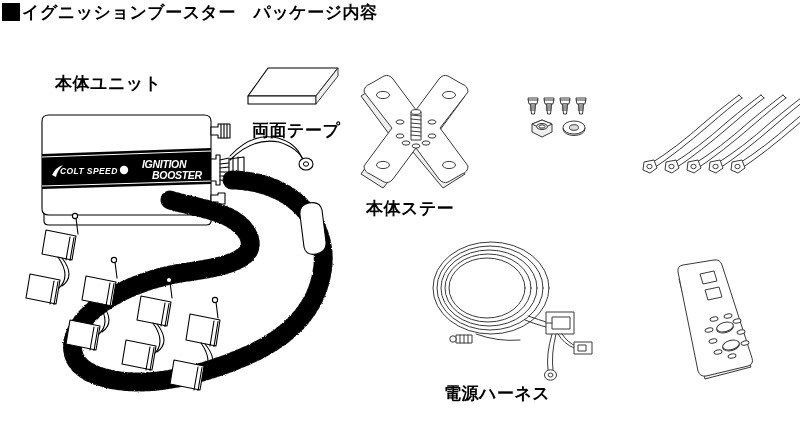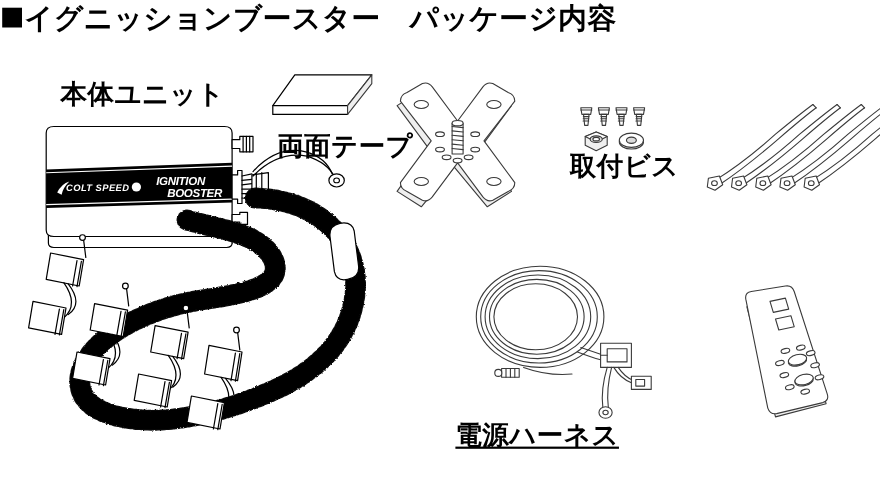--- a/index.html
+++ b/index.html
@@ -7,24 +7,24 @@
   body{
     width:800px;height:441px;position:relative;overflow:hidden;
     font-family:"Liberation Sans","DejaVu Sans",sans-serif;
     color:#000;
   }
   .page{position:absolute;inset:0;background:#fff;}
 
   
   .header{position:absolute;left:2px;top:3px;display:flex;align-items:center;}
   .bullet{width:18px;height:18px;background:#000;display:inline-block;margin-right:2px;}
-  .title{font-size:26px;font-weight:bold;letter-spacing:0.5px;white-space:pre;line-height:1;}
+  .title{font-size:17px;font-weight:bold;letter-spacing:0.5px;white-space:pre;line-height:1;}
 
   
-  .label{position:absolute;font-size:24px;font-weight:bold;white-space:nowrap;line-height:1;letter-spacing:0.5px;}
+  .label{position:absolute;font-size:17px;font-weight:bold;white-space:nowrap;line-height:1;letter-spacing:0.5px;}
 
   
   .art{position:absolute;text-decoration:underline;}
   svg{display:block;overflow:visible;}
 
   .ln{fill:none;stroke:#3a3a3a;stroke-width:1;stroke-linejoin:round;stroke-linecap:round;}
   .ln-d{fill:none;stroke:#000;stroke-width:1.1;stroke-linejoin:round;stroke-linecap:round;}
   .fillw{fill:#ffffff;stroke:#3a3a3a;stroke-width:1;stroke-linejoin:round;}
   .fillw-d{fill:#ffffff;stroke:#000;stroke-width:1.1;stroke-linejoin:round;}
   .fillk{fill:#000000;stroke:none;}
@@ -199,20 +199,21 @@
 
       <ellipse class="fillw" cx="48" cy="52" rx="4" ry="2.1"></ellipse>
       <ellipse class="fillw" cx="80" cy="52" rx="4" ry="2.1"></ellipse>
       <ellipse class="fillw" cx="48" cy="66" rx="4" ry="2.1"></ellipse>
       <ellipse class="fillw" cx="80" cy="66" rx="4" ry="2.1"></ellipse>
       <ellipse class="fillw" cx="54" cy="73" rx="4" ry="2.1"></ellipse>
       <ellipse class="fillw" cx="74" cy="73" rx="4" ry="2.1"></ellipse>
       <ellipse class="fillw" cx="64" cy="76" rx="4" ry="2.1"></ellipse>
     </svg>
   </div>
+  <div class="label" style="left:366px;top:200px;">本体ステー</div>
 
   <div class="art" style="left:524px;top:96px;">
     <svg width="88" height="50" viewBox="0 0 88 50">
 
       <g>
         <path class="fillw" d="M4 2 L14 2 L13 8 L5 8 Z"></path>
         <path class="ln" d="M4 4 L14 4"></path>
         <path class="fillw" d="M6.5 8 L11.5 8 L10.5 18 L7.5 18 Z"></path>
         <path class="ln" d="M6.3 10 L11.4 10 M6.2 12 L11.3 12 M6.1 14 L11.2 14"></path>
       </g>
@@ -242,21 +243,20 @@
         <ellipse class="fillw" cx="18" cy="30.5" rx="3" ry="1.6"></ellipse>
       </g>
 
       <g>
         <ellipse class="fillg" cx="50" cy="33" rx="11" ry="6.5"></ellipse>
         <ellipse class="fillw" cx="50" cy="31.5" rx="11" ry="6.5"></ellipse>
         <ellipse class="fillg2" cx="50" cy="31.5" rx="4.5" ry="2.8"></ellipse>
       </g>
     </svg>
   </div>
-  <div class="label" style="left:518px;top:140px;">取付ビス</div>
 
   <div class="art" style="left:638px;top:88px;">
     <svg width="150" height="100" viewBox="0 0 150 100">
       <g>
         <path class="ln" d="M16 80 Q40 64 70 38 Q92 19 104 10"></path>
         <path class="ln" d="M12 76 Q38 60 67 34 Q90 15 101 7"></path>
         <path class="ln" d="M101 7 L104 10"></path>
         <path class="fillw" d="M6 74 L16 72 L19 80 L12 85 L5 82 Z"></path>
         <ellipse class="fillw" cx="11.5" cy="78.5" rx="2.6" ry="2.2"></ellipse>
       </g>
@@ -316,21 +316,21 @@
       <path class="ln" d="M134 98 Q140 107 148 110"></path>
       <path class="fillw" d="M146 106 L164 106 L164 118 L146 118 Z"></path>
       <path class="fillw" d="M150 109 L158 109 L158 115 L150 115 Z"></path>
 
       <path class="ln" d="M124 98 Q118 118 120 134"></path>
       <path class="ln" d="M128 98 Q123 118 125 134"></path>
       <ellipse class="fillw" cx="122.5" cy="139" rx="6" ry="5.2"></ellipse>
       <ellipse class="fillw" cx="122.5" cy="139" rx="2.4" ry="2"></ellipse>
     </svg>
   </div>
-  <div class="label" style="left:414px;top:385px;text-decoration:underline;">電源ハーネス</div>
+  <div class="label" style="left:444px;top:385px;">電源ハーネス</div>
 
   <div class="art" style="left:662px;top:258px;">
     <svg width="120" height="125" viewBox="0 0 120 125">
 
       <path class="fillg" d="M14 16 L56 6 L86 104 L40 116 Z" transform="translate(3,5)"></path>
 
       <path class="fillw" d="M16 14 Q15 8 21 7 L52 2 Q58 1 60 7 L90 100 Q92 106 86 108 L44 118 Q38 119 36 113 Z"></path>
 
       <path class="fillw" d="M38 16 L52 13 L55 23 L41 26 Z"></path>
       <path class="fillw" d="M43 32 L57 29 L60 39 L46 42 Z"></path>

